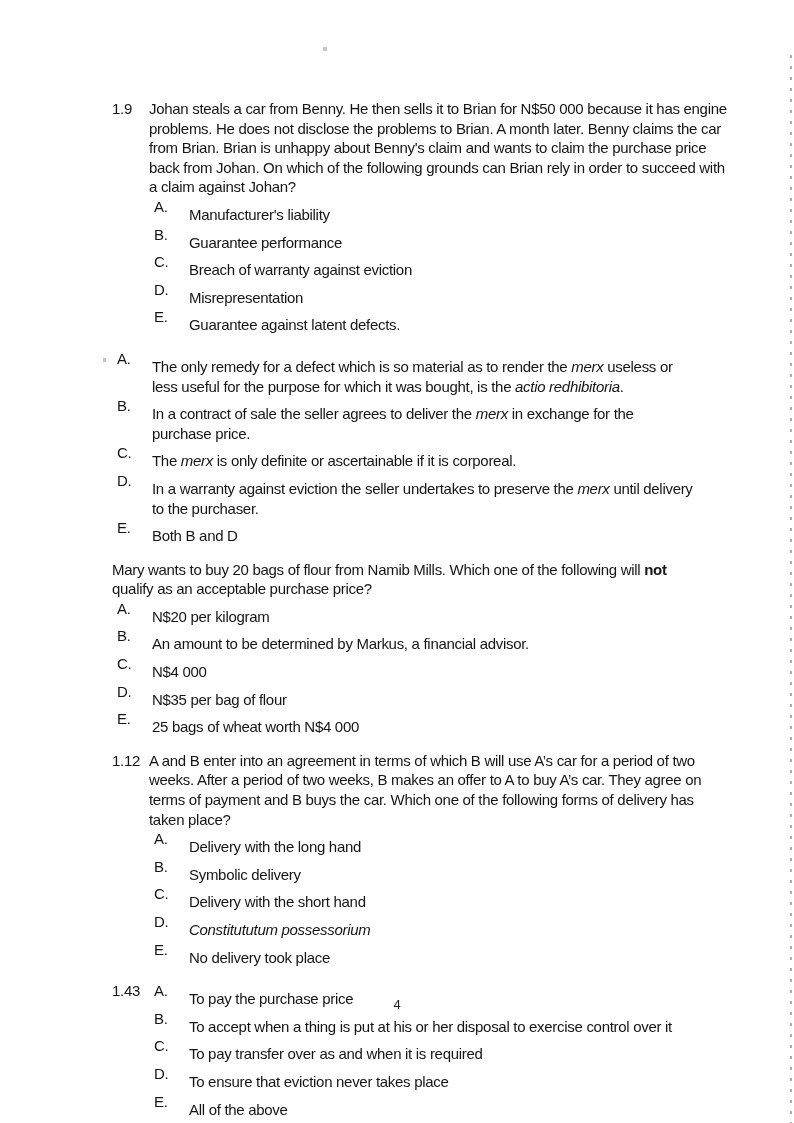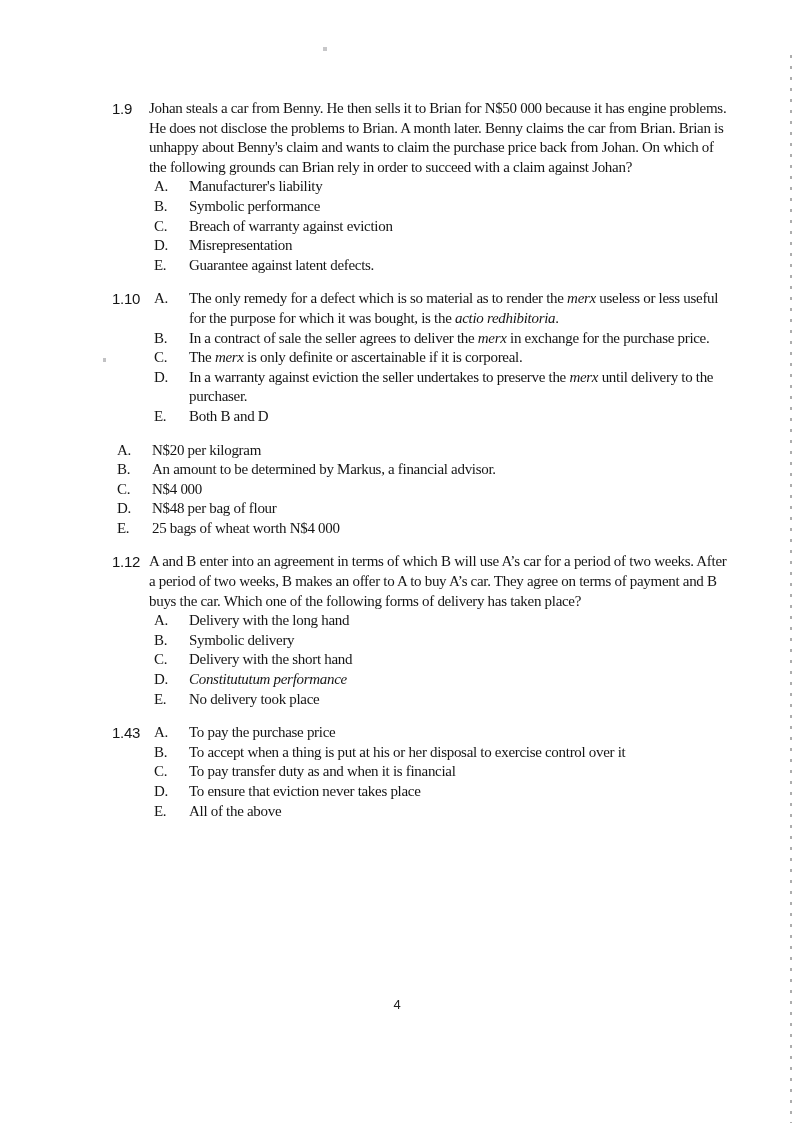--- a/index.html
+++ b/index.html
@@ -14,24 +14,24 @@
     position: relative;
     overflow: hidden;
   }
   .content {
     position: absolute;
     top: 99px; left: 112px;
     width: 620px;
   }
   .question { display: flex; margin-bottom: 14px; }
   .qnum { width: 37px; flex: none; }
-  .qbody { flex: 1; max-width: 583px; font-family: Liberation Serif, serif; }
+  .qbody { flex: 1; max-width: 583px; }
   .opt { display: flex; margin-left: 5px; }
   .letter { width: 35px; flex: none; }
-  .otext { flex: 1; }
+  .otext { flex: 1; margin-top: 8px; }
   em { font-style: italic; }
   strong { font-weight: bold; }
   .pagenum {
     position: absolute;
     top: 995px; left: 0;
     width: 100%;
     text-align: center;
     font-size: 13px;
     letter-spacing: 0;
     color: #222;
@@ -69,21 +69,21 @@
       <div class="qbody">
         <div class="qtext">Johan steals a car from Benny. He then sells it to Brian for N$50 000 because it has engine problems. He does not disclose the problems to Brian. A month later. Benny claims the car from Brian. Brian is unhappy about Benny's claim and wants to claim the purchase price back from Johan. On which of the following grounds can Brian rely in order to succeed with a claim against Johan?</div>
         <div class="opts">
     <div class="opt">
       <span class="letter">A.</span>
       <span class="otext">Manufacturer's liability</span>
     </div>
 
     <div class="opt">
       <span class="letter">B.</span>
-      <span class="otext">Symbolic performance</span>
+      <span class="otext">Guarantee performance</span>
     </div>
 
     <div class="opt">
       <span class="letter">C.</span>
       <span class="otext">Breach of warranty against eviction</span>
     </div>
 
     <div class="opt">
       <span class="letter">D.</span>
       <span class="otext">Misrepresentation</span>
@@ -91,21 +91,20 @@
 
     <div class="opt">
       <span class="letter">E.</span>
       <span class="otext">Guarantee against latent defects.</span>
     </div>
   </div>
       </div>
     </section>
 
     <section class="question">
-      <div class="qnum">1.10</div>
       <div class="qbody">
         <div class="opts">
     <div class="opt">
       <span class="letter">A.</span>
       <span class="otext">The only remedy for a defect which is so material as to render the <em>merx</em> useless or less useful for the purpose for which it was bought, is the <em>actio redhibitoria</em>.</span>
     </div>
 
     <div class="opt">
       <span class="letter">B.</span>
       <span class="otext">In a contract of sale the seller agrees to deliver the <em>merx</em> in exchange for the purchase price.</span>
@@ -124,39 +123,40 @@
     <div class="opt">
       <span class="letter">E.</span>
       <span class="otext">Both B and D</span>
     </div>
   </div>
       </div>
     </section>
 
     <section class="question">
       <div class="qbody">
+        <div class="qtext">Mary wants to buy 20 bags of flour from Namib Mills. Which one of the following will <strong>not</strong> qualify as an acceptable purchase price?</div>
         <div class="opts">
     <div class="opt">
       <span class="letter">A.</span>
       <span class="otext">N$20 per kilogram</span>
     </div>
 
     <div class="opt">
       <span class="letter">B.</span>
       <span class="otext">An amount to be determined by Markus, a financial advisor.</span>
     </div>
 
     <div class="opt">
       <span class="letter">C.</span>
       <span class="otext">N$4 000</span>
     </div>
 
     <div class="opt">
       <span class="letter">D.</span>
-      <span class="otext">N$48 per bag of flour</span>
+      <span class="otext">N$35 per bag of flour</span>
     </div>
 
     <div class="opt">
       <span class="letter">E.</span>
       <span class="otext">25 bags of wheat worth N$4 000</span>
     </div>
   </div>
       </div>
     </section>
 
@@ -175,21 +175,21 @@
       <span class="otext">Symbolic delivery</span>
     </div>
 
     <div class="opt">
       <span class="letter">C.</span>
       <span class="otext">Delivery with the short hand</span>
     </div>
 
     <div class="opt">
       <span class="letter">D.</span>
-      <span class="otext"><em>Constitututum performance</em></span>
+      <span class="otext"><em>Constitututum possessorium</em></span>
     </div>
 
     <div class="opt">
       <span class="letter">E.</span>
       <span class="otext">No delivery took place</span>
     </div>
   </div>
       </div>
     </section>
 
@@ -202,21 +202,21 @@
       <span class="otext">To pay the purchase price</span>
     </div>
 
     <div class="opt">
       <span class="letter">B.</span>
       <span class="otext">To accept when a thing is put at his or her disposal to exercise control over it</span>
     </div>
 
     <div class="opt">
       <span class="letter">C.</span>
-      <span class="otext">To pay transfer duty as and when it is financial</span>
+      <span class="otext">To pay transfer over as and when it is required</span>
     </div>
 
     <div class="opt">
       <span class="letter">D.</span>
       <span class="otext">To ensure that eviction never takes place</span>
     </div>
 
     <div class="opt">
       <span class="letter">E.</span>
       <span class="otext">All of the above</span>

